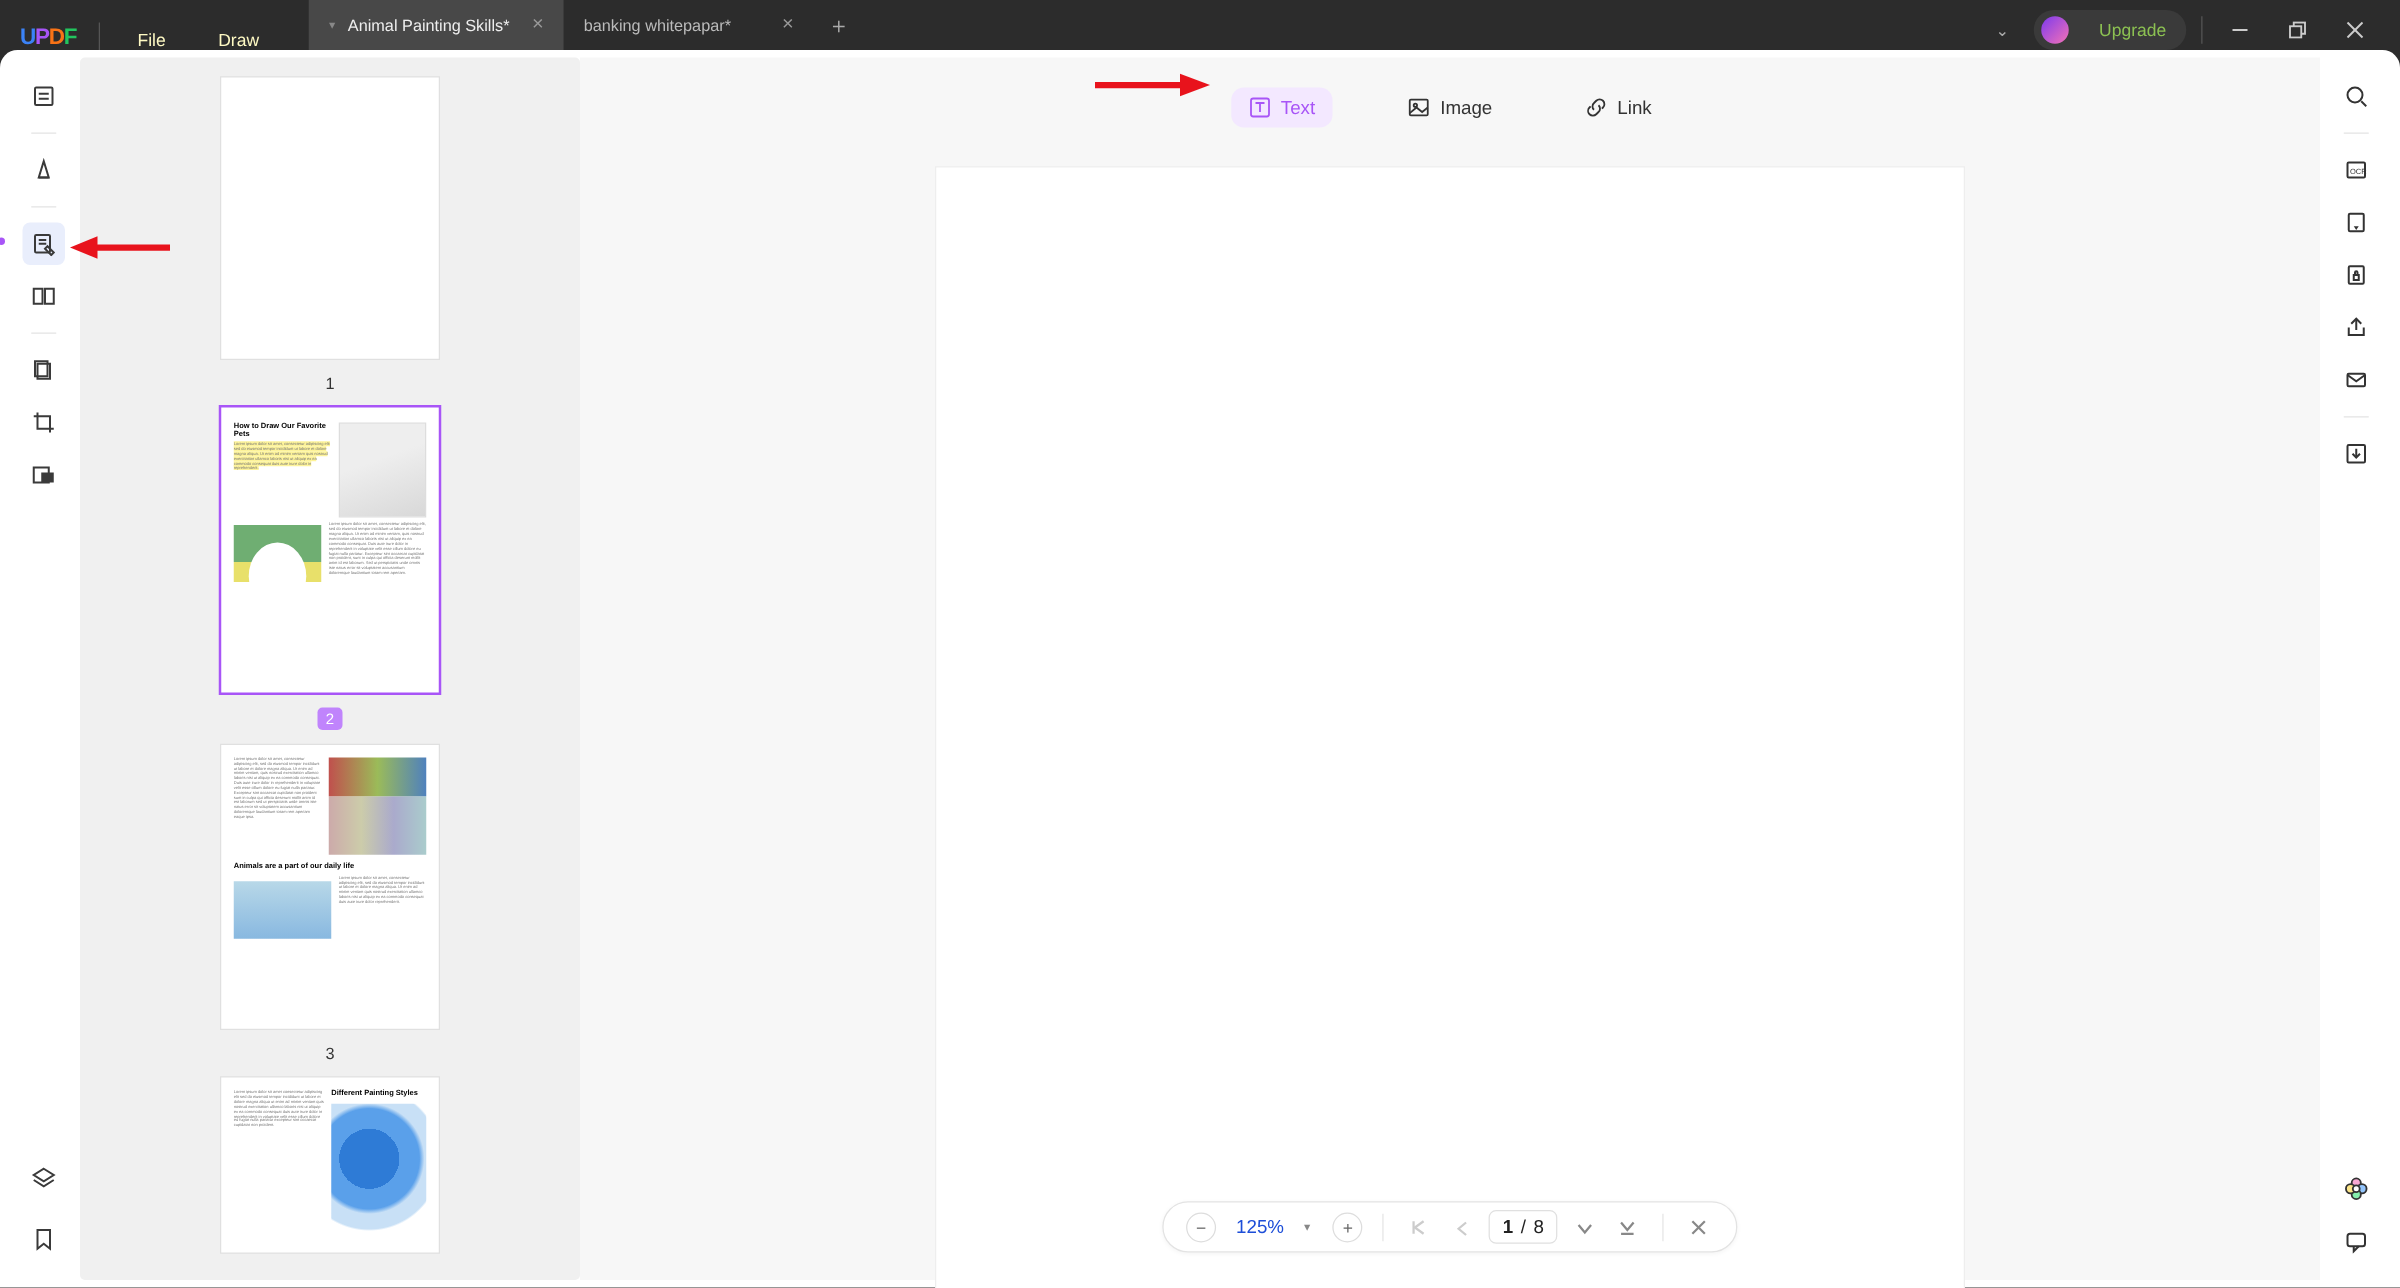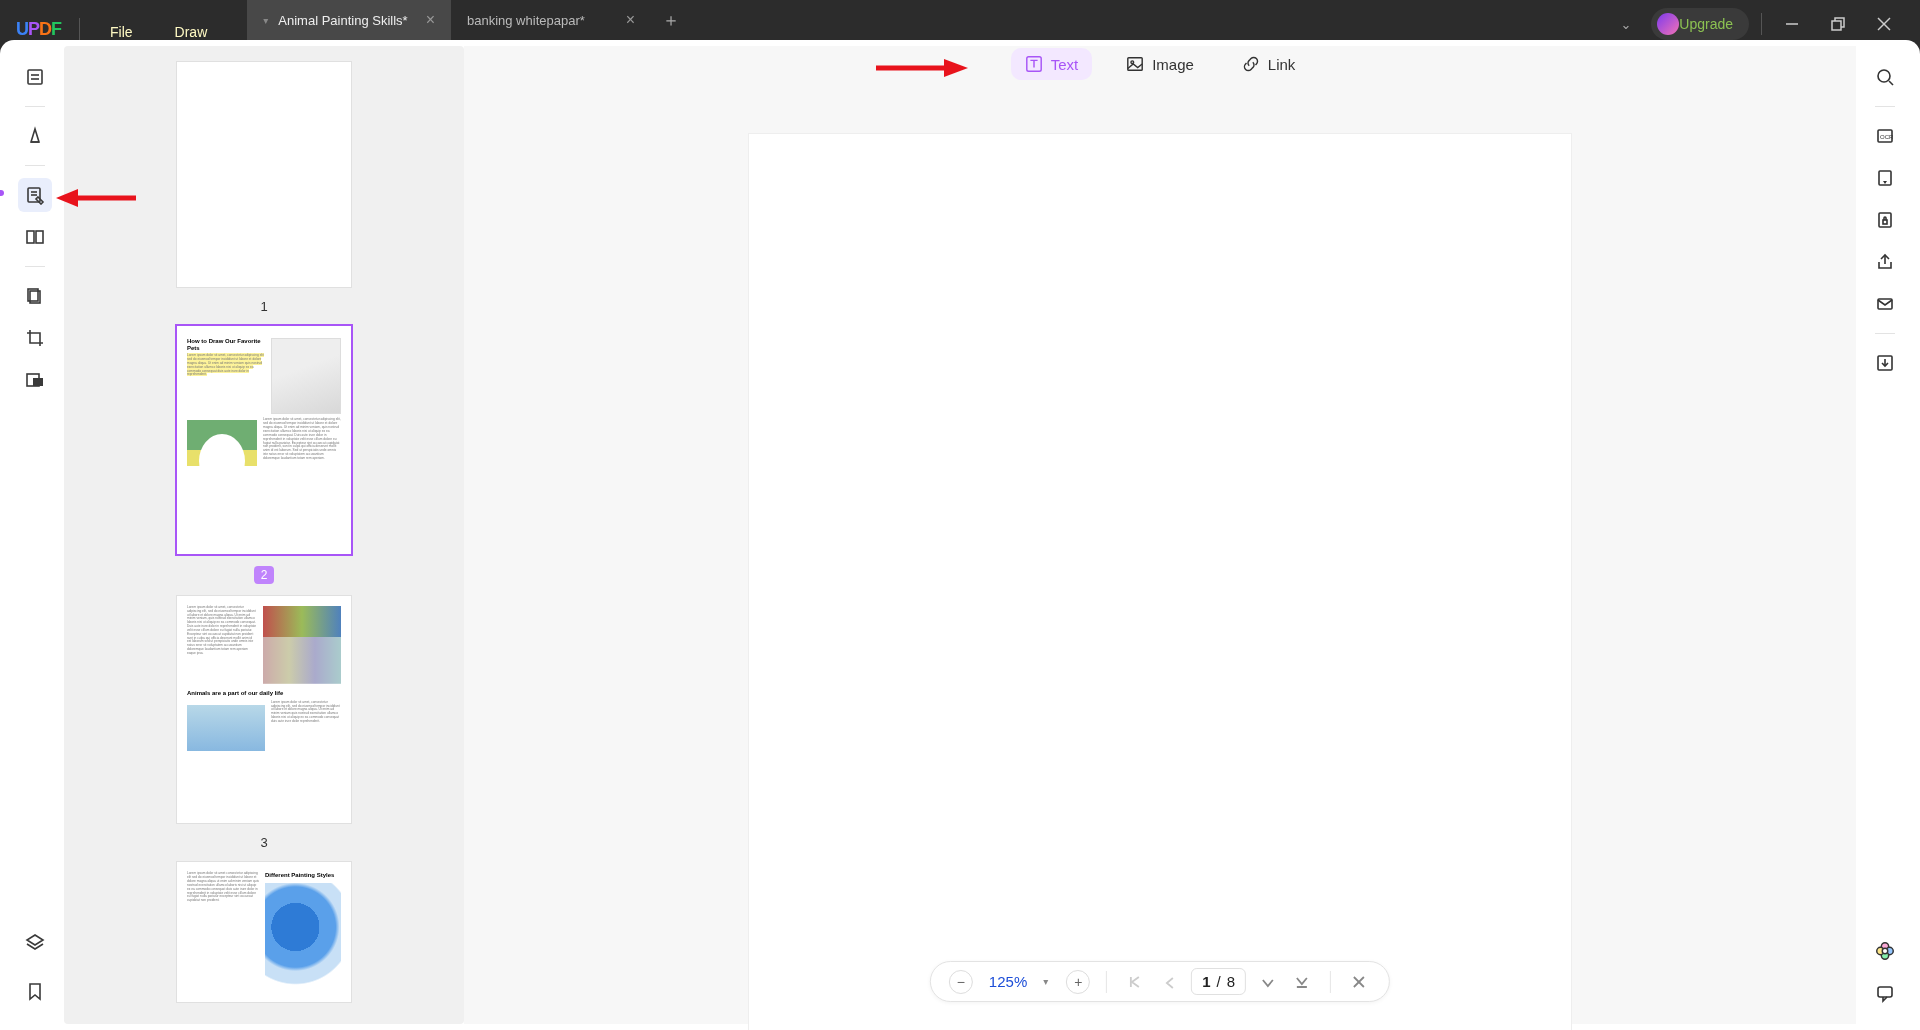--- a/index.html
+++ b/index.html
@@ -12,21 +12,21 @@
 .vsep { width:1px; height:22px; background:#555; margin:0 2px; }
 .menus { display:flex; gap:42px; padding:0 28px; font-size:14px; color:#fef9c3; }
 .menus span { cursor:pointer; }
 .tabs { display:flex; height:40px; align-items:stretch; margin-left:12px; }
 .tab { display:flex; align-items:center; padding:0 16px; font-size:13px; color:#bbb; background:#2c2c2c; position:relative; min-width:200px; }
 .tab.active { background:#484848; color:#eee; }
 .tab .close { margin-left:auto; font-size:16px; color:#999; padding-left:18px; }
 .tab .drop { margin-right:10px; color:#888; font-size:10px; }
 .addtab { width:40px; display:flex; align-items:center; justify-content:center; color:#aaa; font-size:18px; }
 .winright { margin-left:auto; display:flex; align-items:center; gap:10px; padding-right:18px; }
-.upgrade { display:flex; align-items:center; gap:0; background:#3a3a3a; border-radius:18px; padding:5px 16px 5px 6px; color:#8cc152; font-size:14px; }
+.upgrade { display:flex; align-items:center; gap:24px; background:#3a3a3a; border-radius:18px; padding:5px 16px 5px 6px; color:#8cc152; font-size:14px; }
 .upgrade .av { width:22px; height:22px; border-radius:50%; background:linear-gradient(135deg,#7c3aed,#f472b6); }
 .winbtn { width:36px; height:30px; display:flex; align-items:center; justify-content:center; color:#ccc; }
 .winbtn svg { stroke:#ccc; }
 .chev { color:#aaa; font-size:13px; padding:0 10px; }
 
 
 .workspace { position:absolute; top:40px; left:0; right:0; bottom:0; background:#ffffff; border-radius:14px 14px 0 0; display:flex; padding:6px; }
 .lrail, .rrail { width:58px; display:flex; flex-direction:column; align-items:center; padding-top:14px; gap:8px; }
 .railbtn { width:34px; height:34px; border-radius:6px; display:flex; align-items:center; justify-content:center; color:#444; cursor:pointer; }
 .railbtn.active { background:#e9eefc; }
@@ -52,21 +52,21 @@
 .dogphoto { width:70px; height:82px; background:linear-gradient(#6fae72 0 36%,#e8e06a 36% 56%,#fff 56% 100%); position:relative; margin-top:2px; }
 .dogphoto::after{content:"";position:absolute;inset:14px 12px 14px 12px;border-radius:50%;background:#fff;}
 .paints { width:78px; height:78px; background:
  linear-gradient(90deg,#c0504d, #9bbb59, #4f81bd) top/100% 40% no-repeat,
  linear-gradient(90deg,#caa,#cca,#aac,#acc) bottom/100% 60% no-repeat; }
 .btfly { width:78px; height:46px; background:linear-gradient(#b8d8e8,#88b8e0); margin-top:4px; }
 .wcolor { width:76px; height:110px; background:radial-gradient(circle at 40% 40%,#2e7bd6 0 30%,#5aa0ea 30% 50%,#c8e0f6 55% 70%,#fff 72%); margin-top:4px;}
 
 
 .mainview { flex:1; background:#f7f7f7; position:relative; display:flex; justify-content:center; }
-.edittool { position:absolute; top:2px; display:flex; gap:20px; align-items:flex-start; }
+.edittool { position:absolute; top:24px; display:flex; gap:46px; align-items:flex-start; }
 .ebtn { display:flex; align-items:center; gap:8px; padding:7px 14px; border-radius:10px; font-size:15px; color:#333; cursor:pointer; }
 .ebtn.active { background:#f3e8ff; color:#a855f7; }
 .ebtn svg { width:18px; height:18px; }
 .ebtn.active svg { stroke:#a855f7; }
 .ebtn:not(.active) svg { stroke:#333; fill:none; }
 .page { position:absolute; top:88px; width:822px; height:920px; background:#fff; box-shadow:0 0 0 1px #eee; }
 
 
 .arrow { position:absolute; pointer-events:none; }
 .arrow svg line, .arrow svg path { stroke:#e8131c; stroke-width:5; fill:none; }

